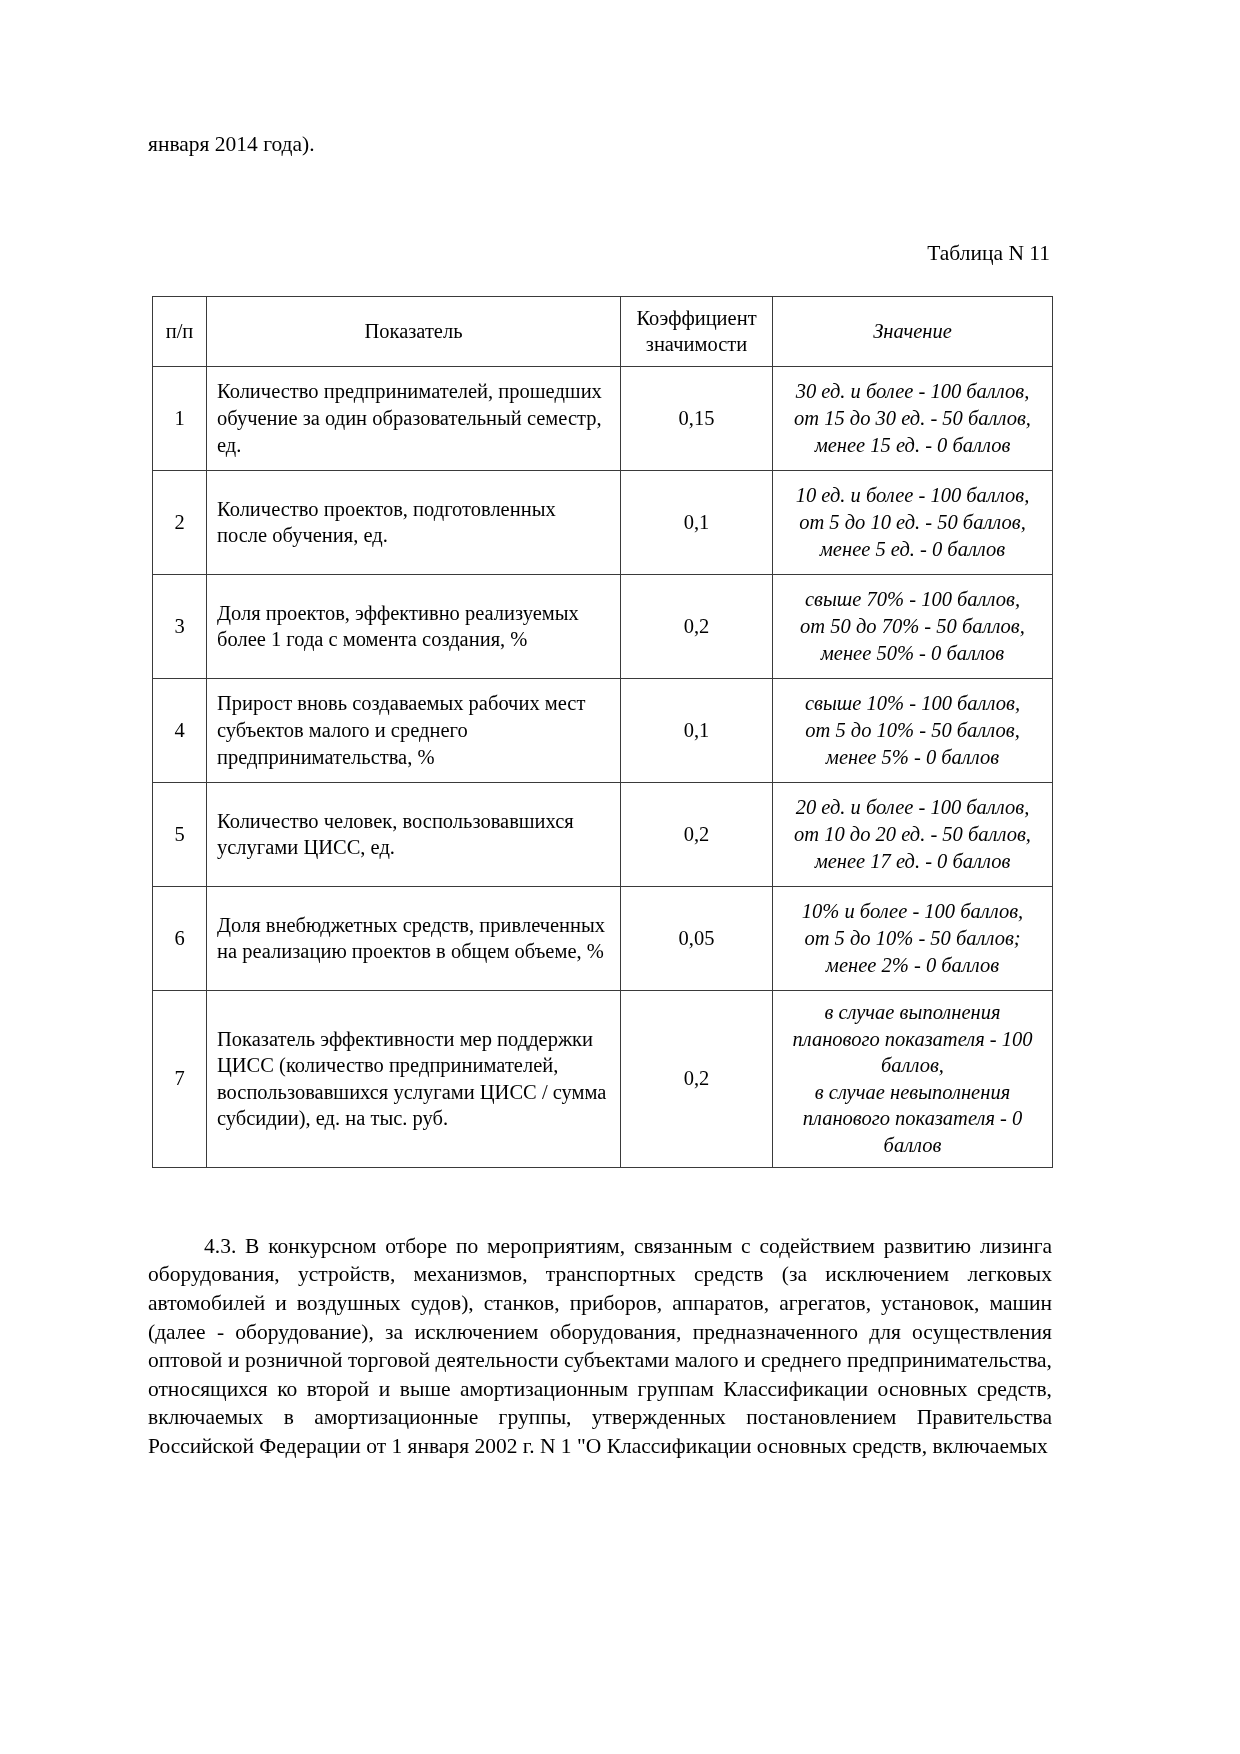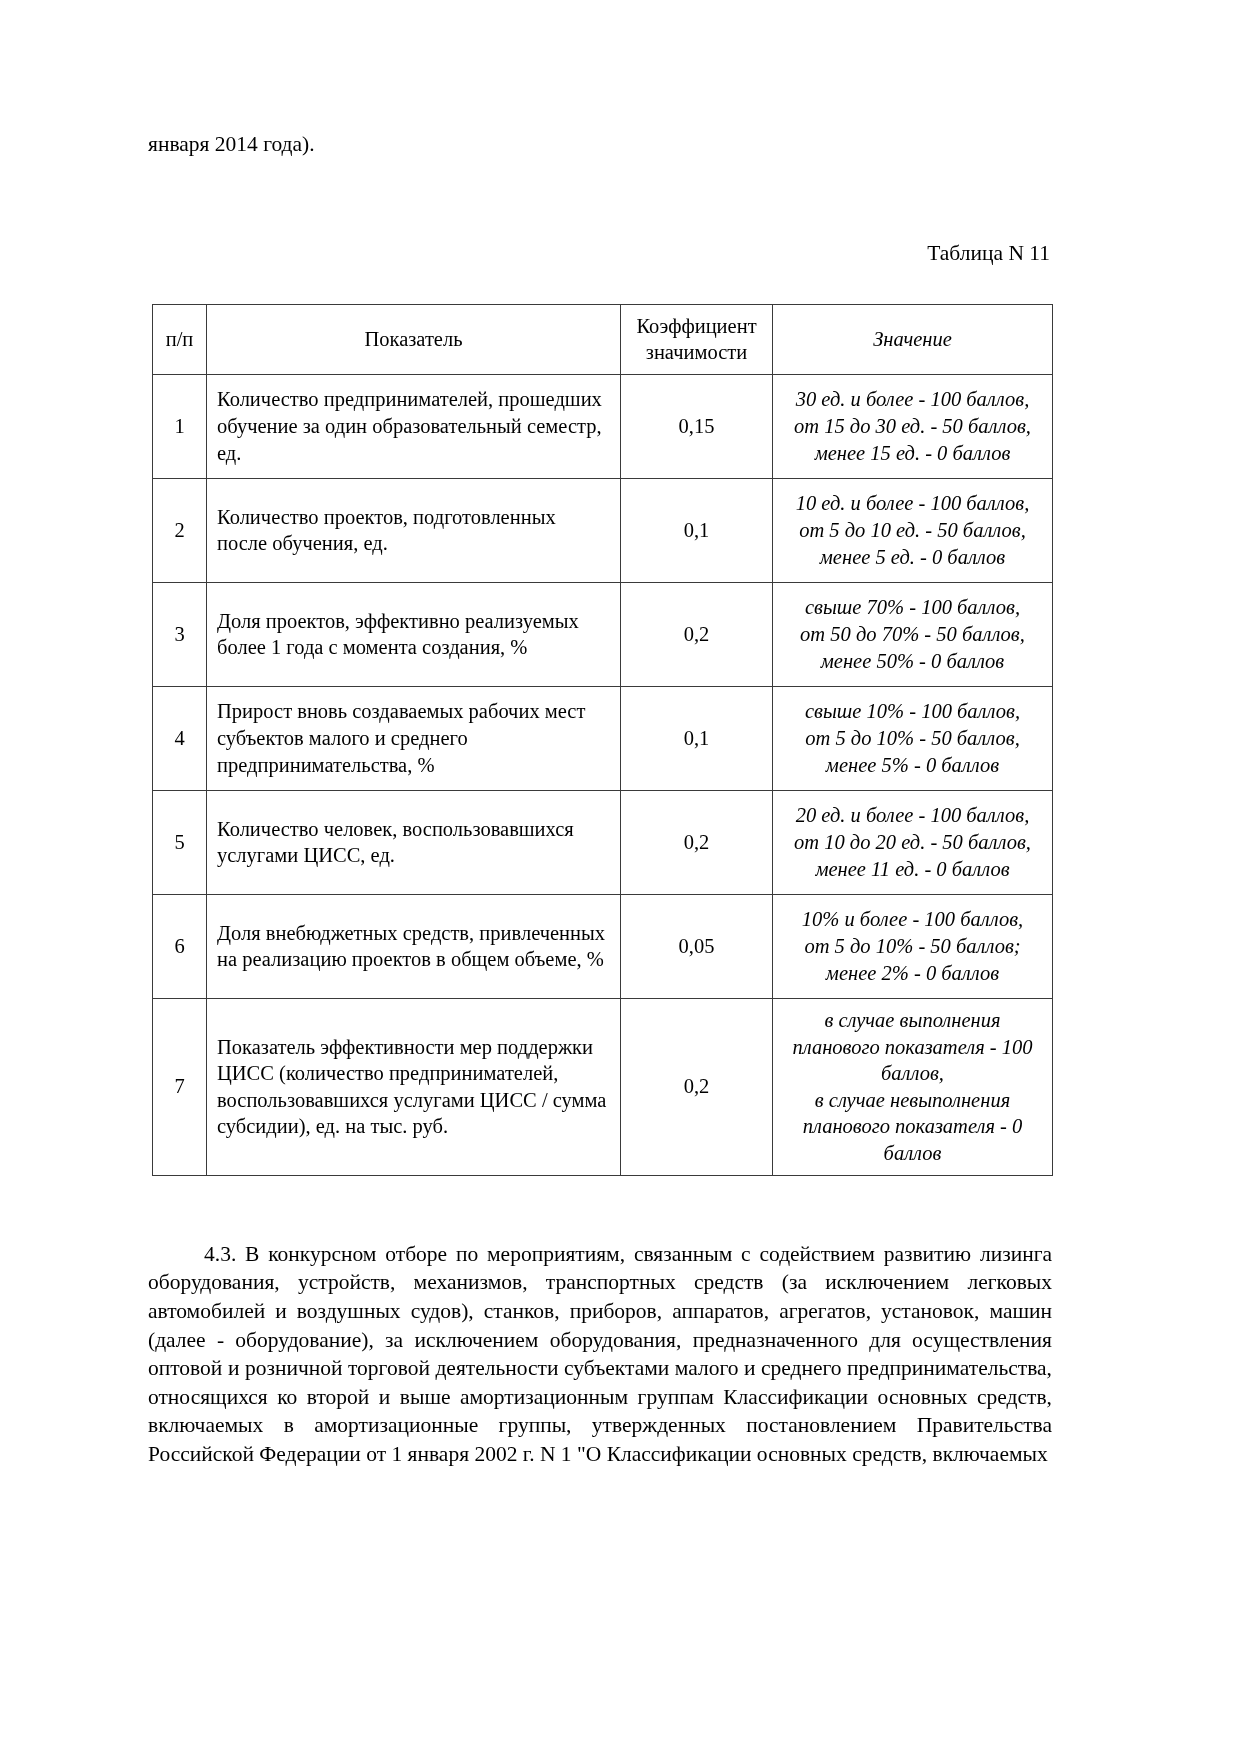--- a/index.html
+++ b/index.html
@@ -41,21 +41,21 @@
   .table-caption {
     font-size: 21.5px;
     text-align: right;
     padding-right: 2px;
     margin: 0;
   }
 
   table.report {
     border-collapse: collapse;
     width: 900px;
-    margin: 12px auto 0 4px;
+    margin: 4px auto 0 4px;
     table-layout: fixed;
   }
   table.report td {
     border: 1.5px solid #3a3a3a;
     font-size: 20.5px;
     line-height: 1.3;
     padding: 8px 10px;
     vertical-align: middle;
     box-sizing: border-box;
   }
@@ -148,21 +148,21 @@
         </td>
       </tr>
 
       <tr class="row-tall">
         <td class="col-np">5</td>
         <td class="col-ind">Количество человек, воспользовавшихся услугами ЦИСС, ед.</td>
         <td class="col-coef">0,2</td>
         <td class="col-val cell-lines">
           <span>20 ед. и более - 100 баллов,</span>
           <span>от 10 до 20 ед. - 50 баллов,</span>
-          <span>менее 11 ед. - 0 баллов</span>
+          <span>менее 17 ед. - 0 баллов</span>
         </td>
       </tr>
 
       <tr class="row-tall">
         <td class="col-np">6</td>
         <td class="col-ind">Доля внебюджетных средств, привлеченных на реализацию проектов в общем объеме, %</td>
         <td class="col-coef">0,05</td>
         <td class="col-val cell-lines">
           <span>10% и более - 100 баллов,</span>
           <span>от 5 до 10% - 50 баллов;</span>

